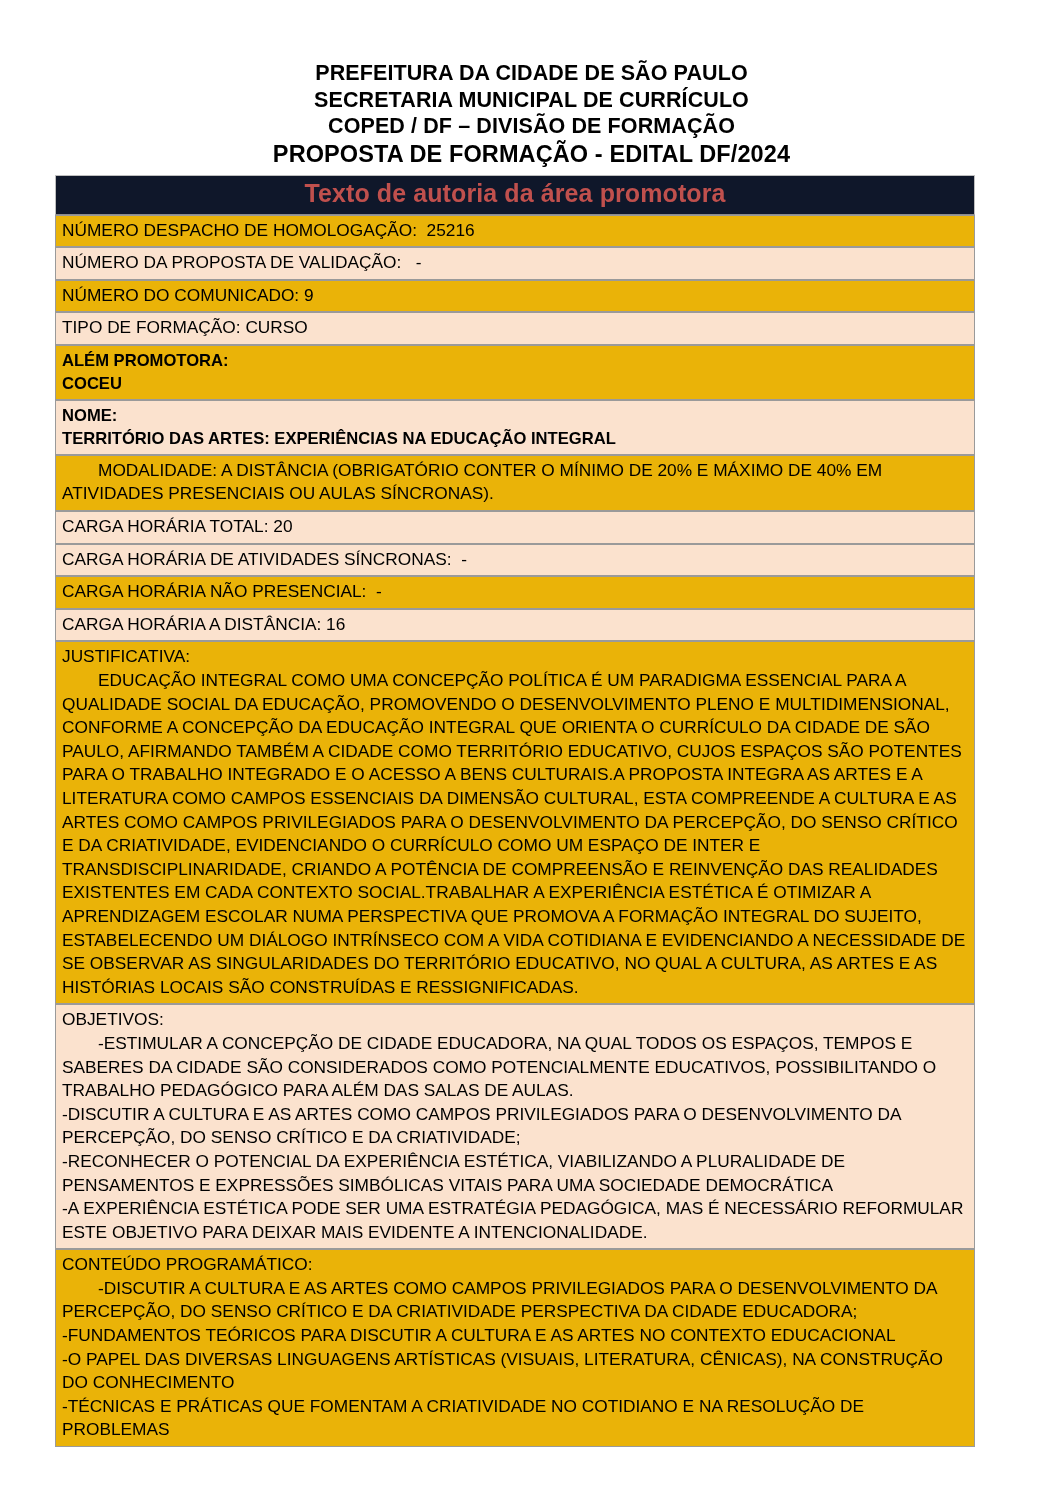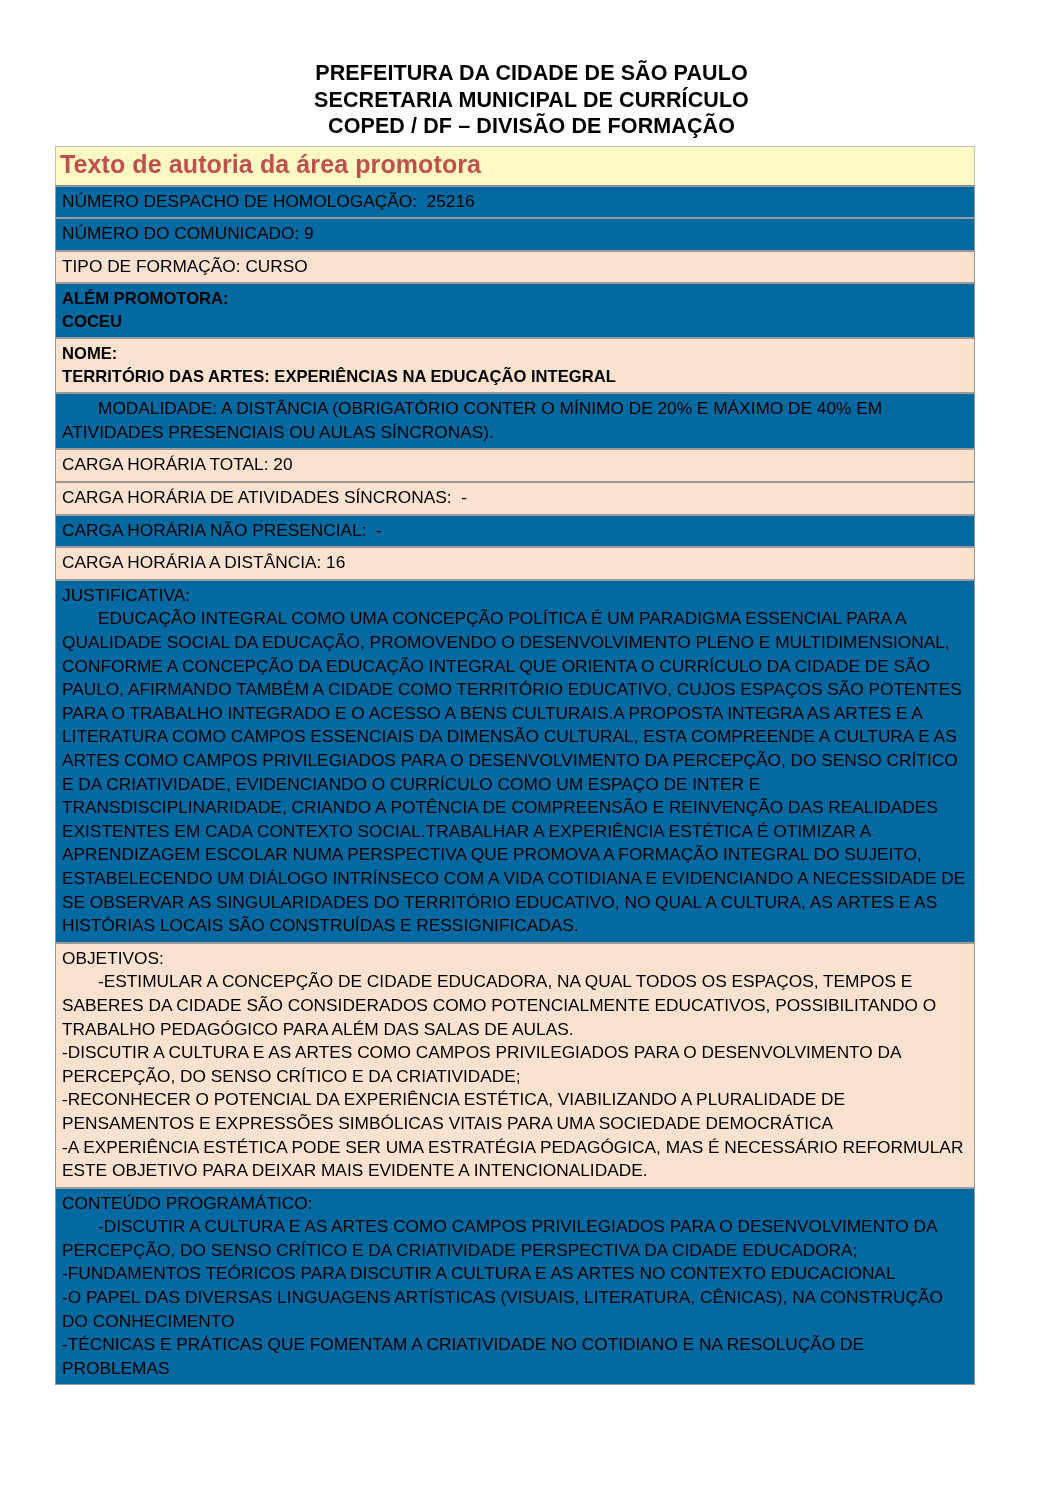--- a/index.html
+++ b/index.html
@@ -43,41 +43,42 @@
   }
 
   
   .form-table {
     width: 920px;
     border-collapse: separate;
     border-spacing: 0 0;
     margin-top: 6px;
   }
   .banner-row td {
-    background: #fef9c3;
+    background: #0f172a;
     border: 1px solid #BFBFBF;
     border-bottom: 1px solid #8C8C8C;
     padding: 2px 4px 5px 4px;
+    text-align: center;
   }
   .banner-title {
     color: #C0504D;
     font-weight: bold;
     font-size: 25px;
     line-height: 31px;
     letter-spacing: 0.1px;
   }
 
   .form-table td.cell {
     border: 1px solid #9A9A9A;
     border-top-color: #9A9A9A;
     padding: 3px 5px 4px 6px;
     vertical-align: top;
     font-size: 17.3px;
     line-height: 23.6px;
-    background: #0369a1;
+    background: #eab308;
   }
   .form-table tr.shaded td.cell {
     background: #FBE2CE;
   }
   .form-table td.cell.bold {
     font-weight: bold;
     font-size: 16.6px;
     line-height: 23px;
   }
   .cellline {
@@ -92,37 +93,43 @@
 </style>
 </head>
 <body>
 
 <div class="page">
 
   <div class="doc-header">
     <div class="hline">PREFEITURA DA CIDADE DE SÃO PAULO</div>
     <div class="hline">SECRETARIA MUNICIPAL DE CURRÍCULO</div>
     <div class="hline">COPED / DF – DIVISÃO DE FORMAÇÃO</div>
+    <div class="hline big">PROPOSTA DE FORMAÇÃO - EDITAL DF/2024</div>
   </div>
 
   <table class="form-table">
     <tbody>
 
       <tr class="banner-row">
         <td>
           <div class="banner-title">Texto de autoria da área promotora</div>
         </td>
       </tr>
 
       <tr>
         <td class="cell">
           <span class="cellline">NÚMERO DESPACHO DE HOMOLOGAÇÃO:  25216</span>
         </td>
       </tr>
 
+      <tr class="shaded">
+        <td class="cell">
+          <span class="cellline">NÚMERO DA PROPOSTA DE VALIDAÇÃO:   -</span>
+        </td>
+      </tr>
 
       <tr>
         <td class="cell">
           <span class="cellline">NÚMERO DO COMUNICADO: 9</span>
         </td>
       </tr>
 
       <tr class="shaded">
         <td class="cell">
           <span class="cellline">TIPO DE FORMAÇÃO: CURSO</span>

